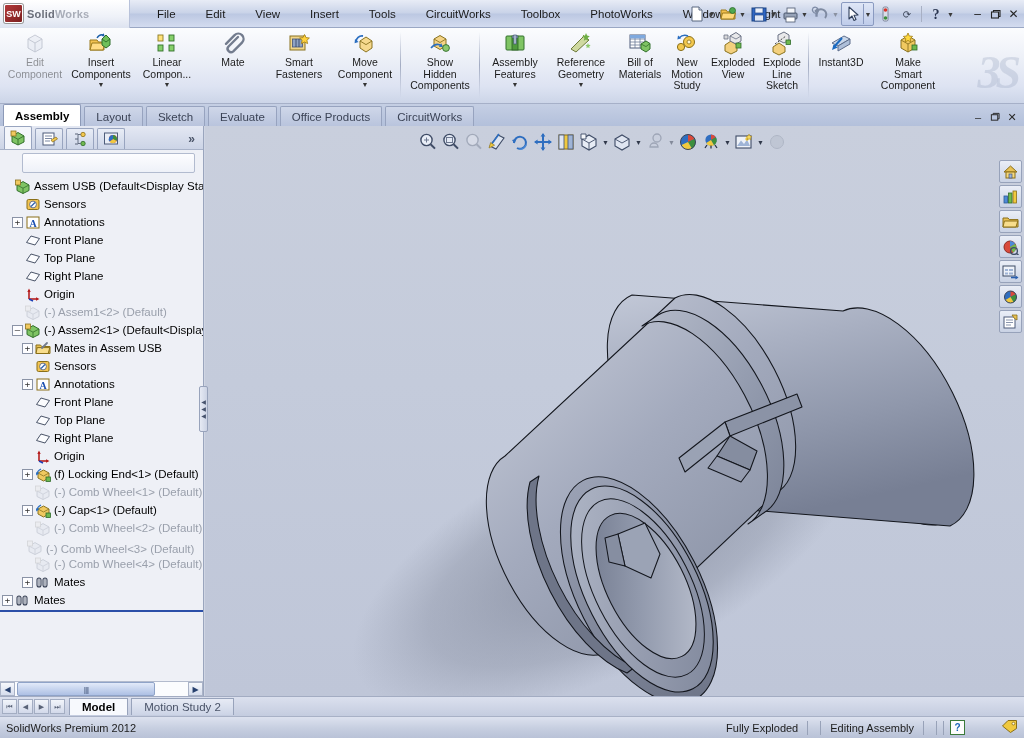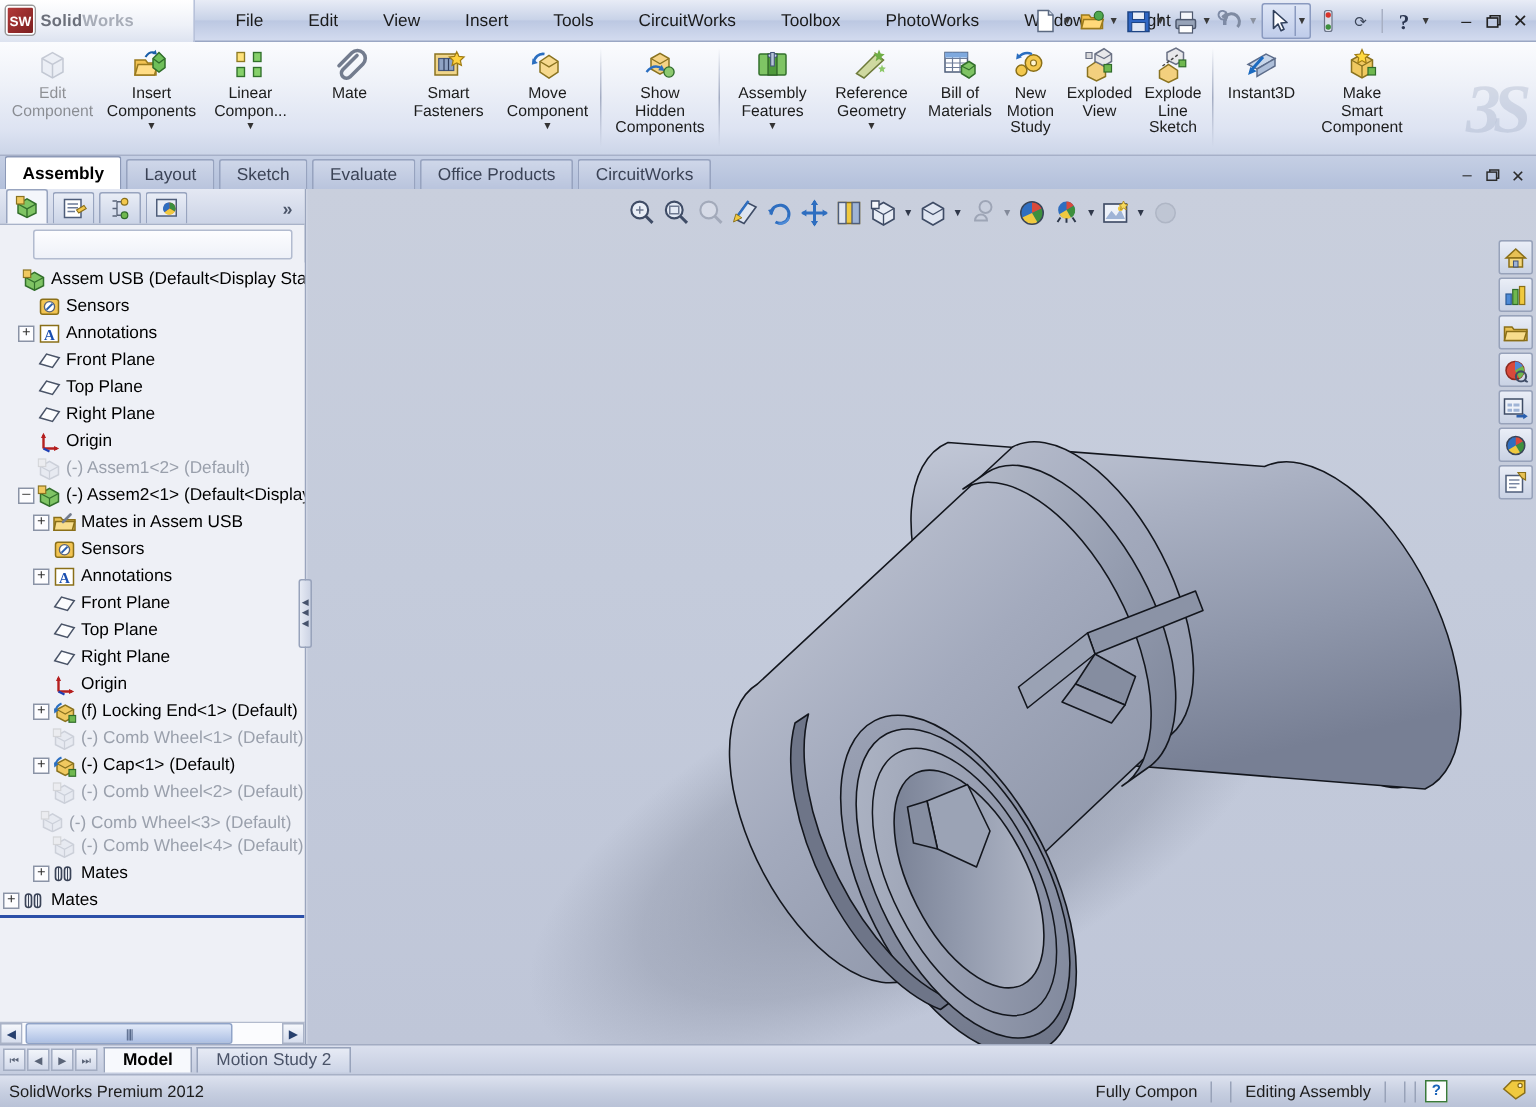--- a/index.html
+++ b/index.html
@@ -1190,21 +1190,21 @@
     <div class="nav-btn">◀</div>
     <div class="nav-btn">▶</div>
     <div class="nav-btn">⏭</div>
     <div class="btab active">Model</div>
     <div class="btab">Motion Study 2</div>
   </div>
 
   <div id="statusbar">
     <div id="status-left">SolidWorks Premium 2012</div>
     <div id="status-right">
-      <div class="sb-cell">Fully Compon</div>
+      <div class="sb-cell">Fully Exploded</div>
       <div class="sb-div"></div>
       <div class="sb-pad"></div>
       <div class="sb-div"></div>
       <div class="sb-cell">Editing Assembly</div>
       <div class="sb-div"></div>
       <div class="sb-pad"></div>
       <div class="sb-div"></div>
       <div class="sb-pad" style="width:6px"></div>
       <div class="sb-div"></div>
       <div class="sb-help">?</div>

